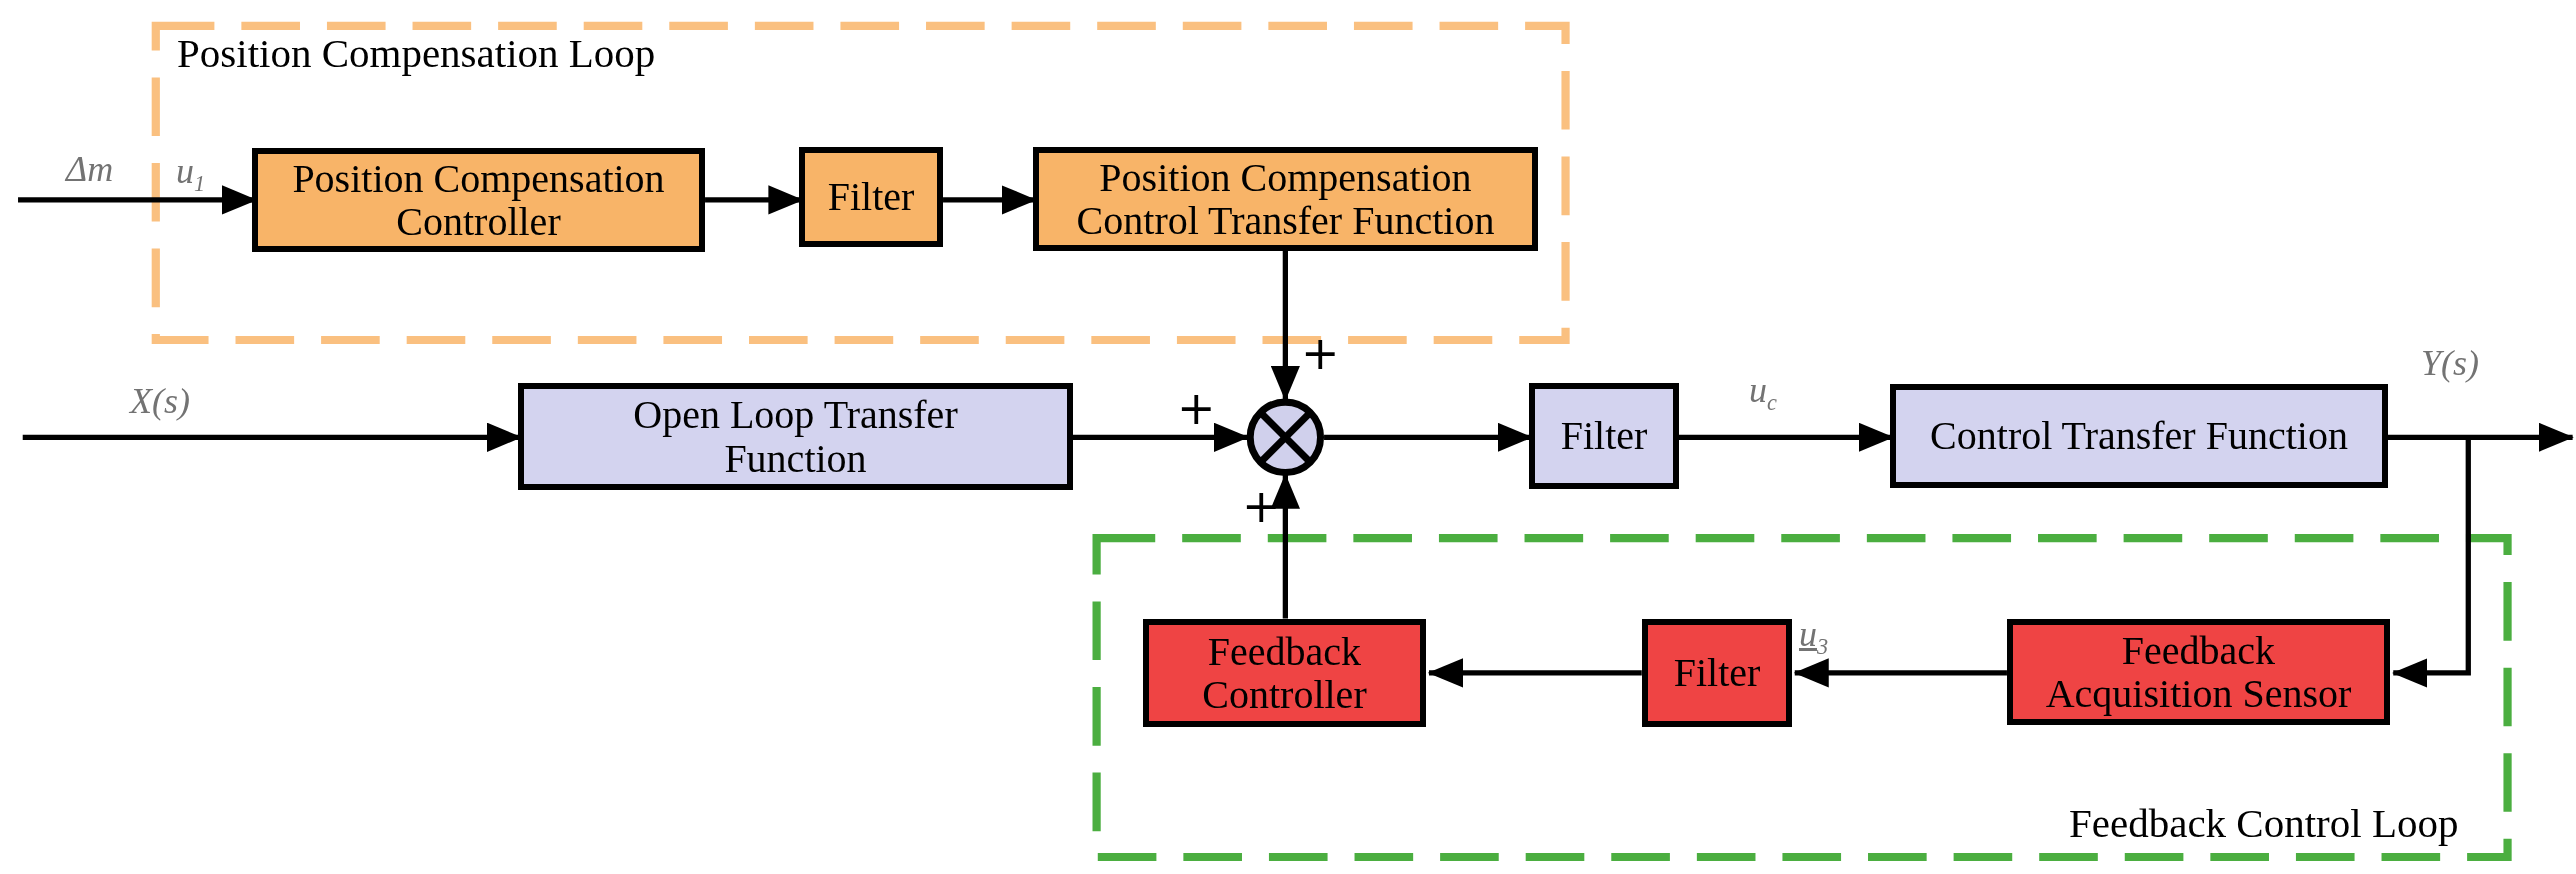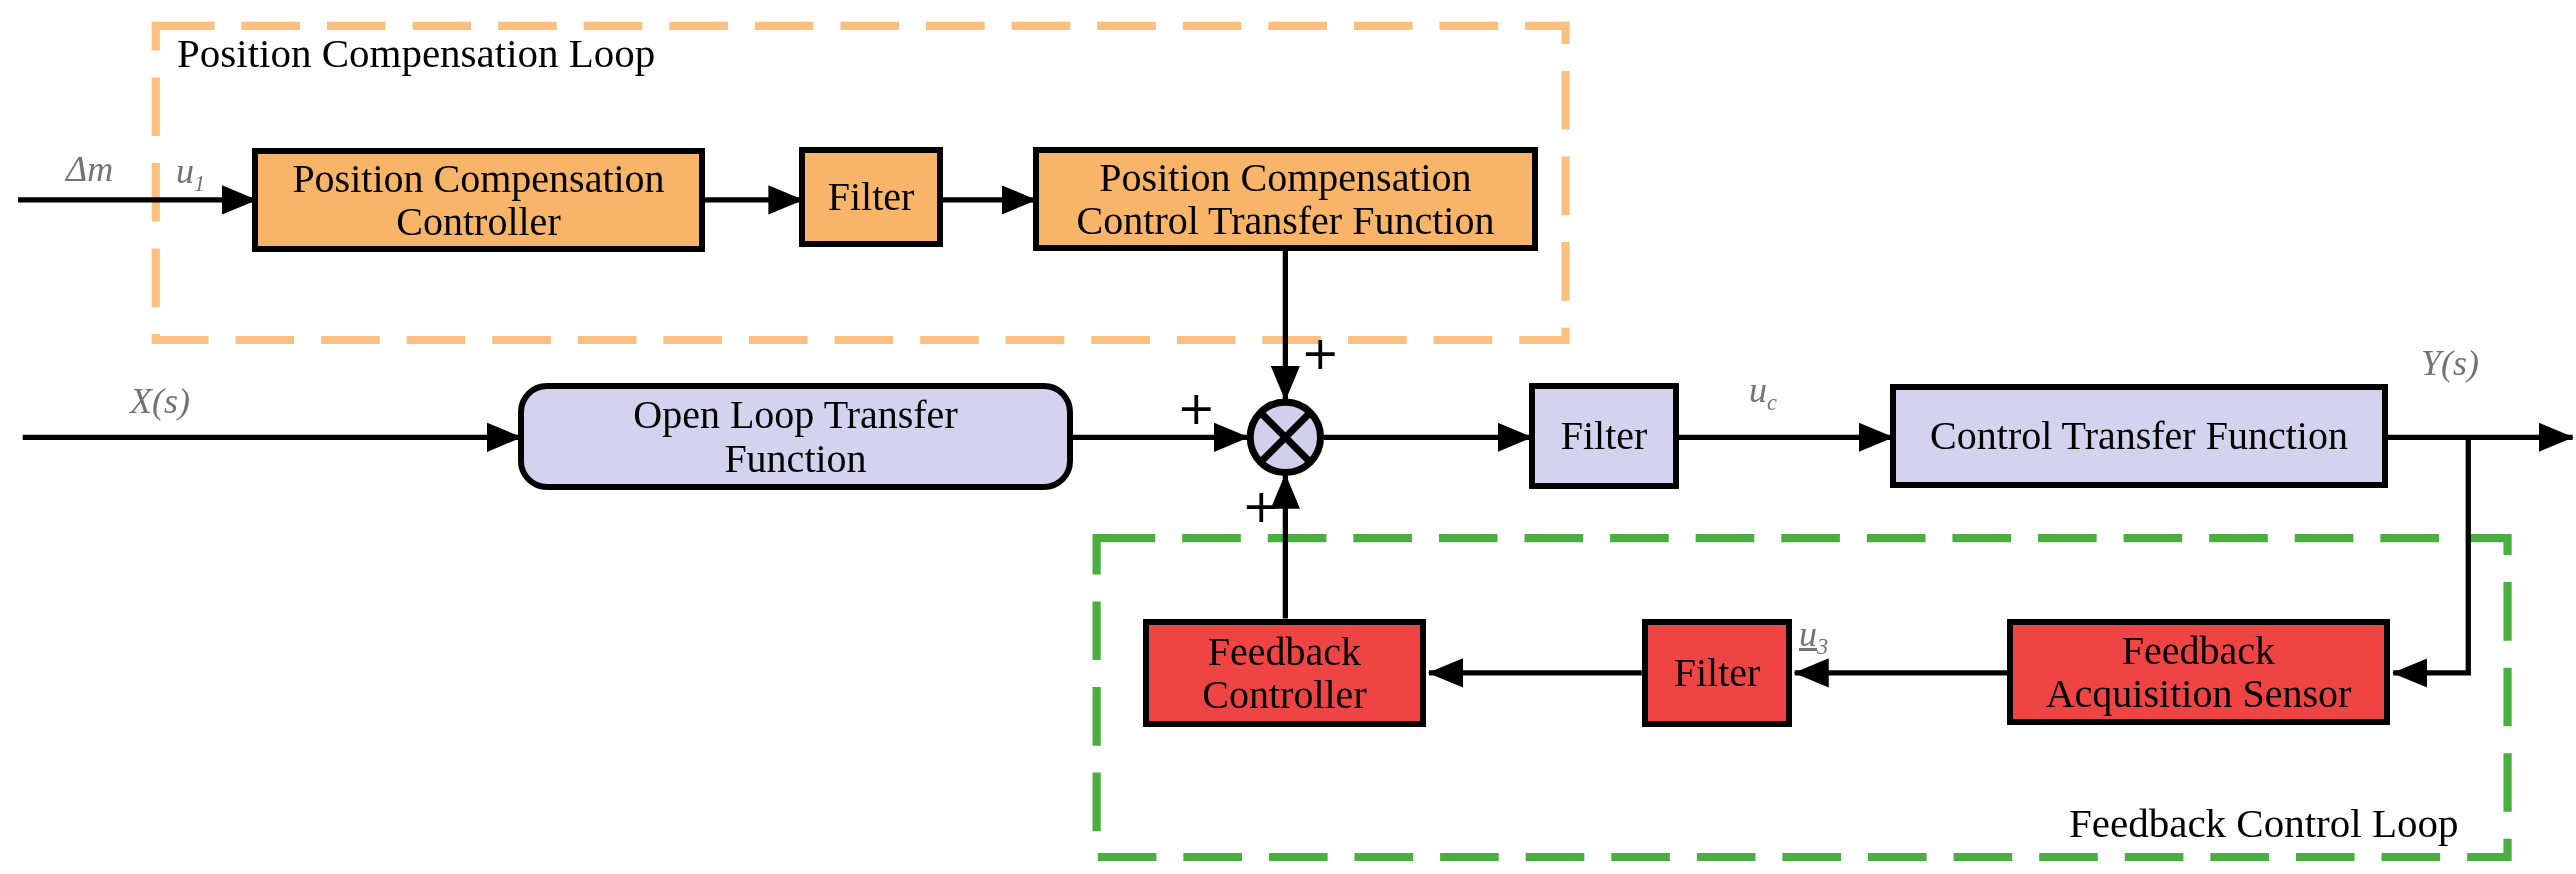--- a/index.html
+++ b/index.html
@@ -53,21 +53,21 @@
     line-height: 1;
     font-family: "DejaVu Sans", "Liberation Sans", sans-serif;
     font-weight: 400;
     color: #000000;
   }
 
   
   #blk-pcc      { left: 252px;  top: 148px;  width: 453px; height: 104px; }
   #blk-pcfilter { left: 799px; top: 147px;  width: 144px; height: 100px; }
   #blk-pcctf    { left: 1033px; top: 147px;  width: 505px; height: 104px; }
-  #blk-oltf     { left: 518px;  top: 383px;  width: 555px; height: 107px; border-radius: 29px; }
+  #blk-oltf     { left: 518px;  top: 383px;  width: 555px; height: 107px; }
   #blk-cfilter  { left: 1529px; top: 383px;  width: 150px; height: 106px; }
   #blk-ctf      { left: 1890px; top: 384px;  width: 498px; height: 104px; }
   #blk-fbc      { left: 1143px; top: 619px; width: 283px; height: 108px; }
   #blk-fbfilter { left: 1642px; top: 619px; width: 150px; height: 108px; }
   #blk-fas      { left: 2007px; top: 619px; width: 383px; height: 106px; }
 
   
   #lbl-loop-position { left: 177px;  top: 29px; }
   #lbl-loop-feedback { left: 2069px; top: 799px; }
   #lbl-delta-m { left: 66px;  top: 148px; }

